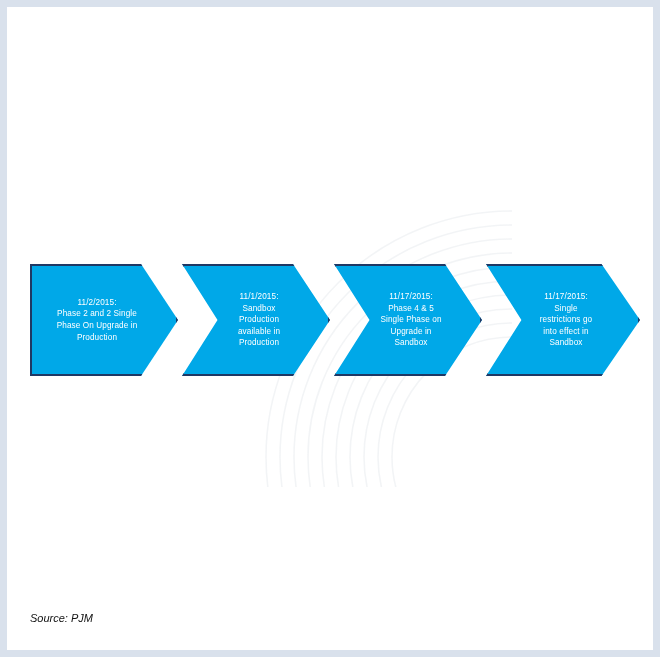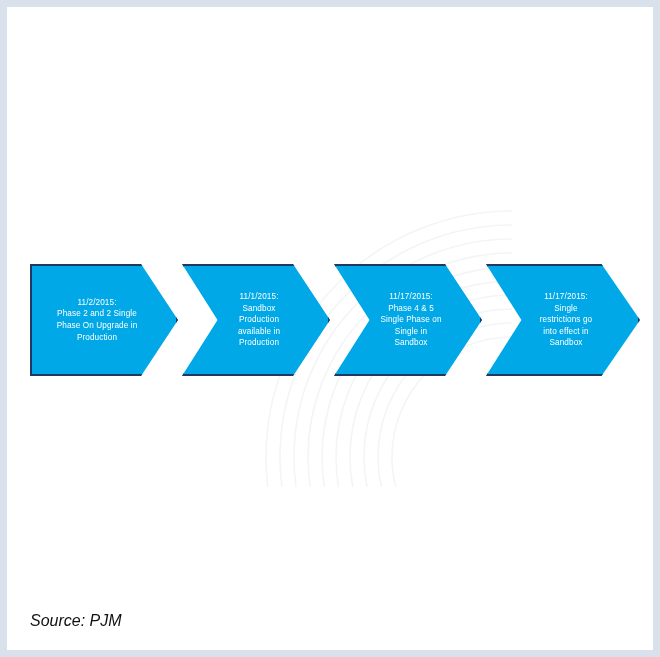--- a/index.html
+++ b/index.html
@@ -100,21 +100,21 @@
   .chev-4 .chev-label {
     margin-left: 16px;
     margin-right: 10px;
   }
   .chev-label .line { display: block; }
 
   .source-caption {
     position: absolute;
     left: 23px;
     top: 605px;
-    font-size: 16px;
+    font-size: 11px;
     font-style: italic;
     color: #111111;
     white-space: nowrap;
   }
 </style>
 </head>
 <body>
 
 <div id="page">
 
@@ -154,21 +154,21 @@
           <span class="line">available in</span>
           <span class="line">Production</span>
         </div>
       </div>
 
       <div class="chevron chev-3">
         <div class="chev-label">
           <span class="line">11/17/2015:</span>
           <span class="line">Phase 4 &amp; 5</span>
           <span class="line">Single Phase on</span>
-          <span class="line">Single in</span>
+          <span class="line">Upgrade in</span>
           <span class="line">Sandbox</span>
         </div>
       </div>
 
       <div class="chevron chev-4">
         <div class="chev-label">
           <span class="line">11/17/2015:</span>
           <span class="line">Single</span>
           <span class="line">restrictions go</span>
           <span class="line">into effect in</span>

